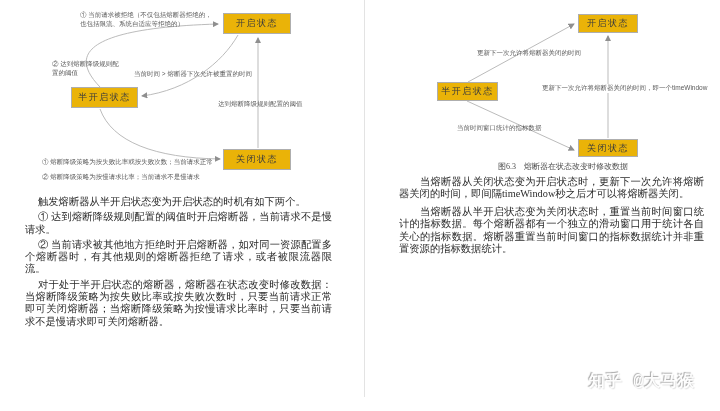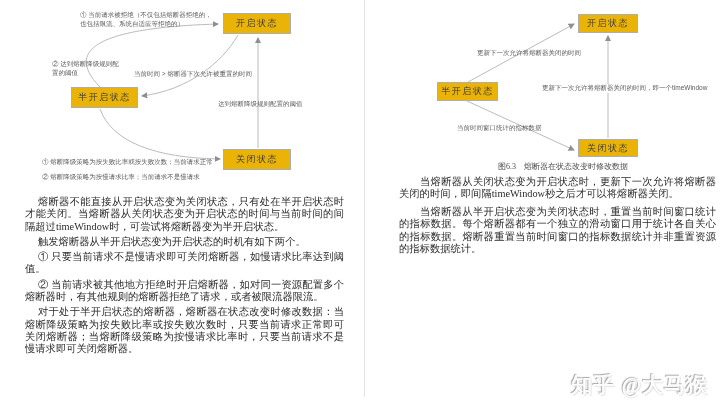--- a/index.html
+++ b/index.html
@@ -19,30 +19,30 @@
   }
   .ann{position:absolute;font-size:6.5px;color:#5a5a5a;line-height:1.35;}
   .ann.nowrap{white-space:nowrap;}
   .caption{
     position:absolute;text-align:center;font-size:8px;color:#4c4c4c;
     font-family:"Liberation Serif", serif;white-space:nowrap;
   }
 
   
   .bodytext{position:absolute;text-align:justify;color:#2b2b2b;}
-  .bodytext p{margin:0 0 3px 0;}
+  .bodytext p{margin:0 12px 3px 0;}
   .text-left{left:25px;top:196px;width:319px;font-size:10.3px;line-height:12.3px;}
   .text-left p{text-indent:13px;}
   .text-right{left:399px;top:176px;width:317px;font-size:10.3px;line-height:12.4px;}
   .text-right p{text-indent:21px;margin-bottom:5px;}
 
   
   .watermark{
-    position:absolute;right:12px;top:371px;
-    font-family:Liberation Serif, serif;font-size:21px;font-weight:bold;
+    position:absolute;right:25px;top:371px;
+    font-family:Liberation Mono, monospace;font-size:16px;font-weight:bold;
     color:rgba(255,255,255,0.96);
     text-shadow:-1px -1px 1px #a9a9a9, 1px 1px 1px #e4e4e4;
     letter-spacing:1px;white-space:nowrap;
   }
 </style>
 </head>
 <body>
 
 <div class="divider"></div>
 
@@ -73,23 +73,22 @@
   <div class="ann" style="left:80px;top:11px;width:132px;">① 当前请求被拒绝（不仅包括熔断器拒绝的，也包括限流、系统自适应等拒绝的）</div>
   <div class="ann" style="left:52px;top:60px;width:70px;">② 达到熔断降级规则配置的阈值</div>
   <div class="ann nowrap" style="left:134px;top:70px;">当前时间 &gt; 熔断器下次允许被重置的时间</div>
   <div class="ann nowrap" style="left:218px;top:100px;">达到熔断降级规则配置的阈值</div>
   <div class="ann nowrap" style="left:42px;top:158px;">① 熔断降级策略为按失败比率或按失败次数；当前请求正常</div>
   <div class="ann nowrap" style="left:42px;top:173px;">② 熔断降级策略为按慢请求比率；当前请求不是慢请求</div>
 
 </div>
 
 <div class="bodytext text-left">
-  <p>熔断器不能直接从开启状态变为关闭状态，只有处在半开启状态时才能关闭。当熔断器从关闭状态变为开启状态的时间与当前时间的间隔超过timeWindow时，可尝试将熔断器变为半开启状态。</p>
   <p>触发熔断器从半开启状态变为开启状态的时机有如下两个。</p>
-  <p>① 只要当前请求不是慢请求即可关闭熔断器，如慢请求比率达到阈值。</p>
+  <p>① 达到熔断降级规则配置的阈值时开启熔断器，当前请求不是慢请求。</p>
   <p>② 当前请求被其他地方拒绝时开启熔断器，如对同一资源配置多个熔断器时，有其他规则的熔断器拒绝了请求，或者被限流器限流。</p>
   <p>对于处于半开启状态的熔断器，熔断器在状态改变时修改数据：当熔断降级策略为按失败比率或按失败次数时，只要当前请求正常即可关闭熔断器；当熔断降级策略为按慢请求比率时，只要当前请求不是慢请求即可关闭熔断器。</p>
 
 </div>
 
 <div class="diagram" style="left:365px;top:0;width:355px;height:175px;">
 
   <svg width="355" height="175" viewBox="0 0 355 175">
     <defs>
       <marker id="ah2" viewBox="0 0 10 10" refX="8.5" refY="5" markerWidth="7" markerHeight="7" orient="auto">

